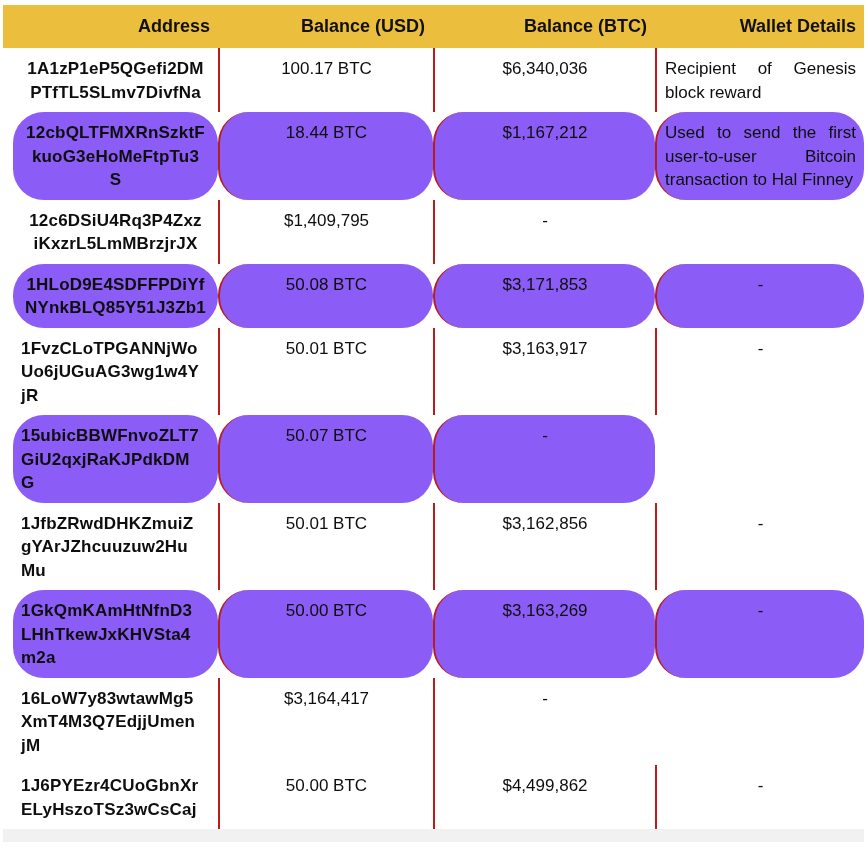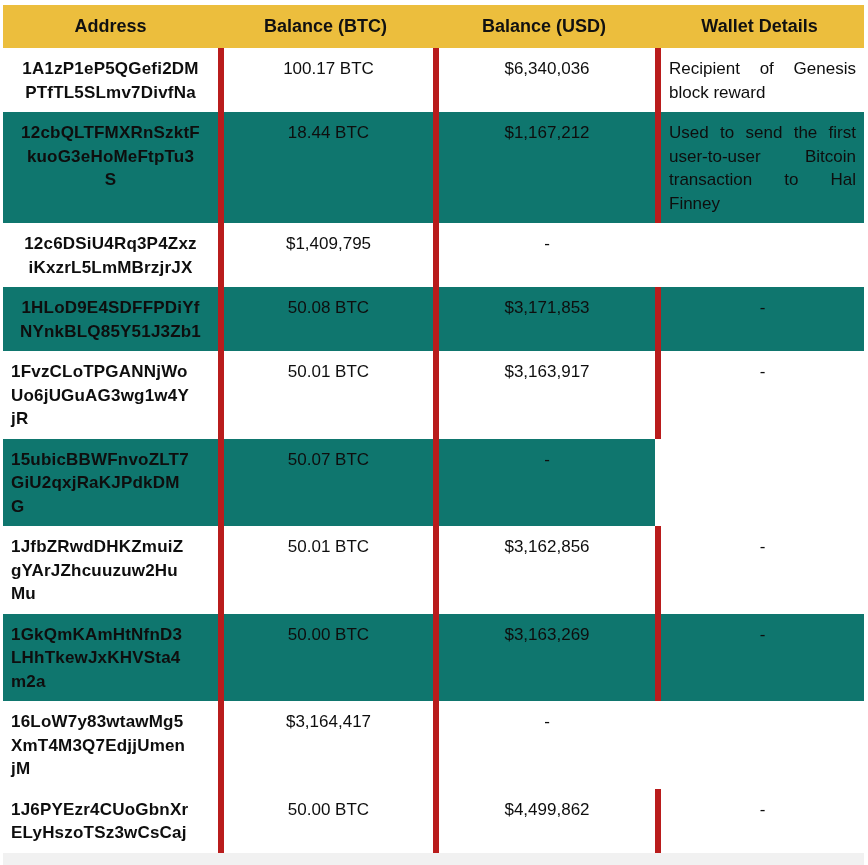--- a/index.html
+++ b/index.html
@@ -19,32 +19,32 @@
     grid-template-columns: 215px 215px 222px 209px;
   }
   .header-row {
     background: #ecbe3d;
   }
   .header-cell {
     padding: 10px 8px;
     font-size: 18px;
     font-weight: bold;
     line-height: 23px;
-    text-align: center;
+    text-align: right;
     color: #111111;
   }
   .cell {
     padding: 9px 8px 8px 8px;
     font-size: 17px;
     line-height: 23.5px;
-    border-left: 6px solid #b91c1c;
+    border-left: 2px solid #b91c1c;
     background: #ffffff;
   }
-  .cell:first-child { border-left: none; }
-  .row.gray .cell { background: #0f766e; }
+  .cell:first-child { border-left: none; margin-left: 10px; }
+  .row.gray .cell { background: #8b5cf6; border-radius: 31px; }
   .address {
     font-weight: bold;
     white-space: pre-line;
     letter-spacing: 0.2px;
   }
   .address.center { text-align: center; }
   .address.left { text-align: left; }
   .btc, .usd { text-align: center; }
   .details { text-align: justify; }
   .details.dash { text-align: center; }
@@ -53,22 +53,22 @@
     height: 13px;
     background: #f1f1f1;
   }
 </style>
 </head>
 <body>
 
 <div class="table-wrap">
   <div class="row header-row">
     <div class="header-cell">Address</div>
+    <div class="header-cell">Balance (USD)</div>
     <div class="header-cell">Balance (BTC)</div>
-    <div class="header-cell">Balance (USD)</div>
     <div class="header-cell">Wallet Details</div>
   </div>
   <div id="table-body">
       <div class="row">
     <div class="cell address center">1A1zP1eP5QGefi2DM
 PTfTL5SLmv7DivfNa</div>
     <div class="cell btc">100.17 BTC</div>
     <div class="cell usd">$6,340,036</div>
     <div class="cell details">Recipient of Genesis block reward</div>
   </div>

